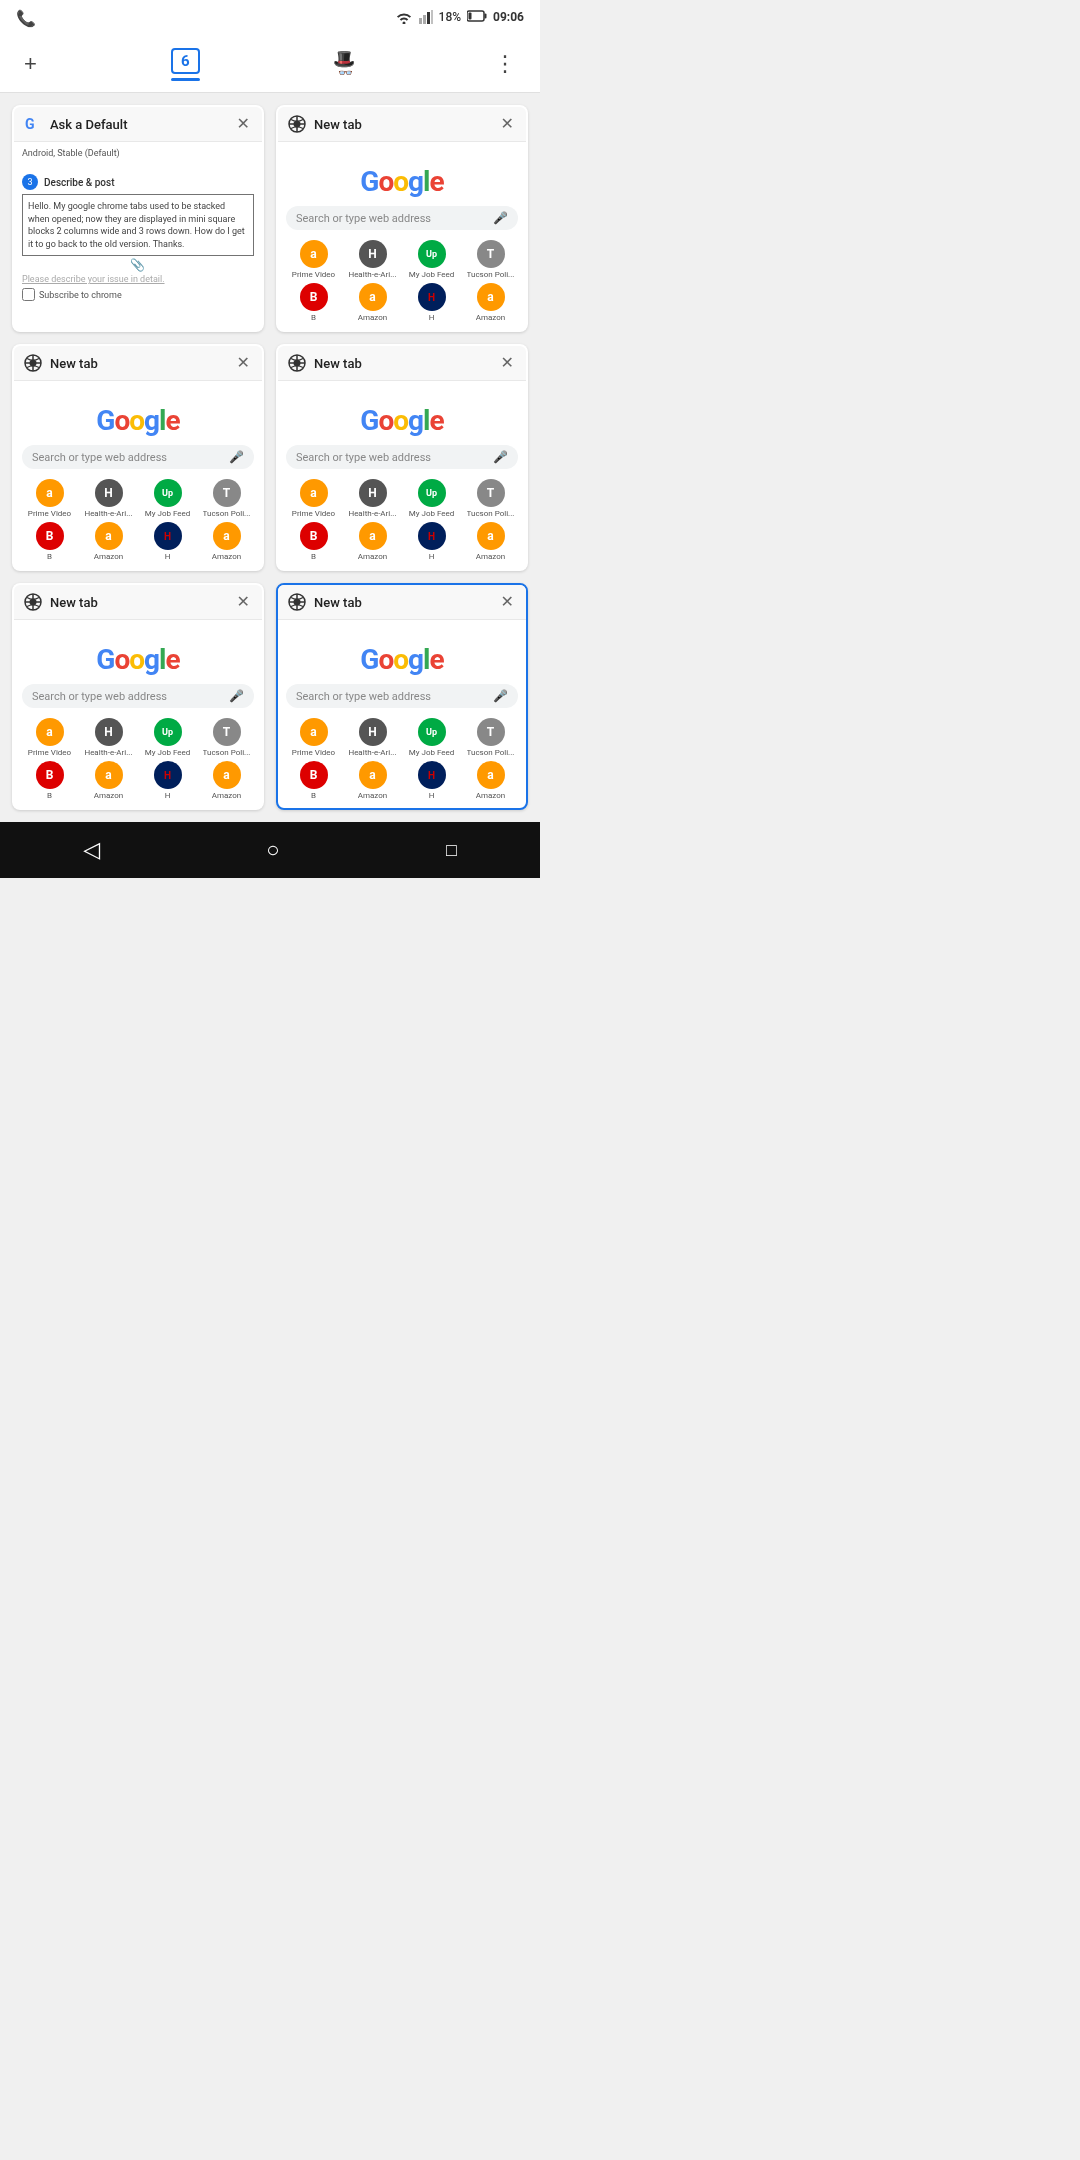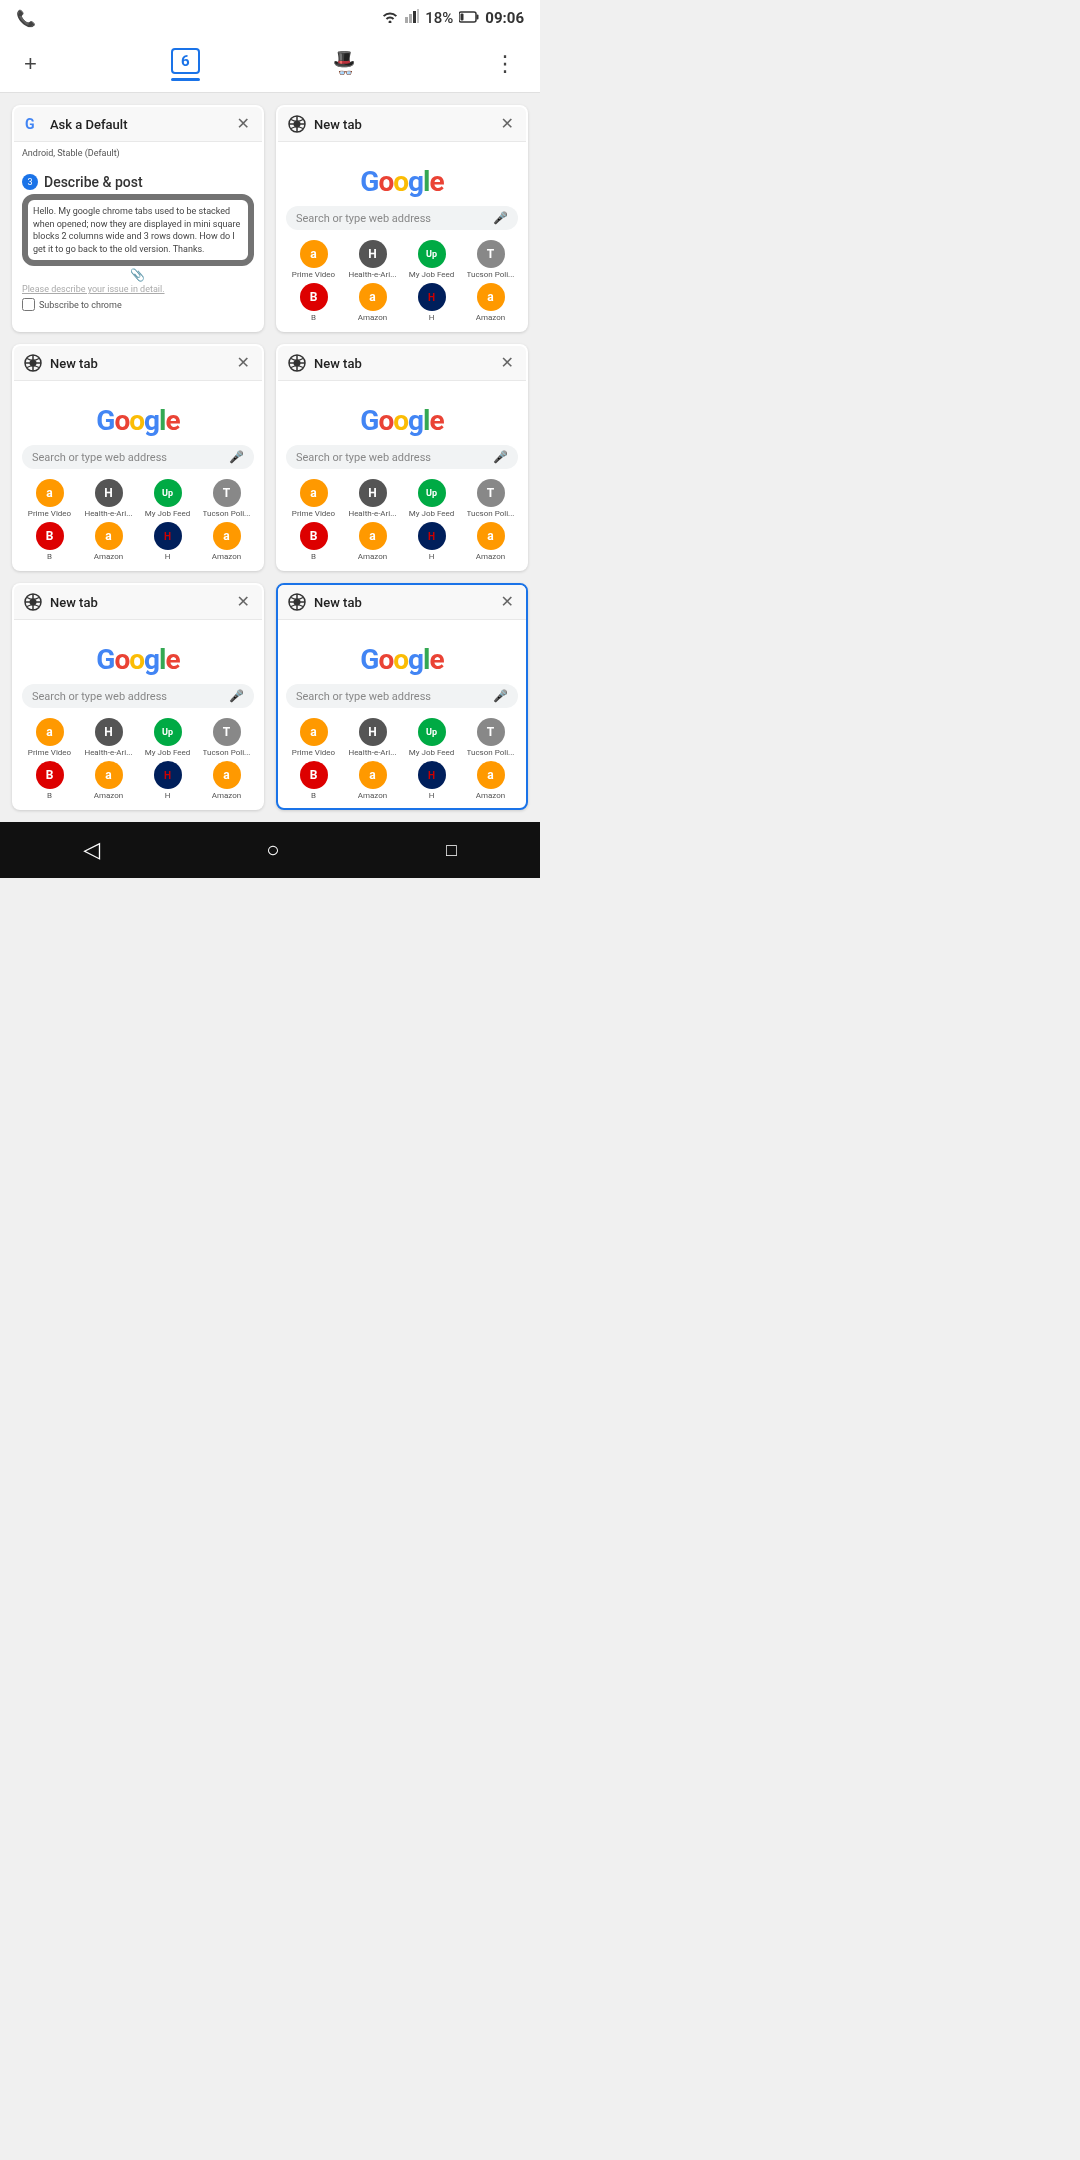--- a/index.html
+++ b/index.html
@@ -15,21 +15,21 @@
     
     .status-bar {
       display: flex;
       justify-content: space-between;
       align-items: center;
       padding: 6px 16px;
       background: #fff;
       height: 36px;
     }
     .status-left { display: flex; align-items: center; gap: 4px; }
-    .status-right { display: flex; align-items: center; gap: 6px; font-size: 15px; font-weight: 500; color: #333; }
+    .status-right { display: flex; align-items: flex-start; gap: 6px; font-size: 12px; font-weight: 500; color: #333; }
 
     
     .toolbar {
       display: flex;
       align-items: center;
       justify-content: space-between;
       padding: 8px 20px;
       background: #fff;
       border-bottom: 1px solid #e0e0e0;
     }
@@ -226,24 +226,24 @@
       color: #fff;
       border-radius: 50%;
       width: 16px;
       height: 16px;
       font-size: 9px;
       display: flex;
       align-items: center;
       justify-content: center;
       flex-shrink: 0;
     }
-    .ask-step-text { font-size: 14px; font-weight: 500; }
+    .ask-step-text { font-size: 10px; font-weight: 500; }
     .ask-textarea {
-      border: 6px solid #737373;
-      border-radius: 12px;
+      border: 1px solid #737373;
+      border-radius: 0;
       padding: 5px;
       font-size: 9px;
       color: #444;
       line-height: 1.4;
       width: 100%;
       background: #fff;
     }
     .ask-attachment {
       font-size: 12px;
       color: #888;

